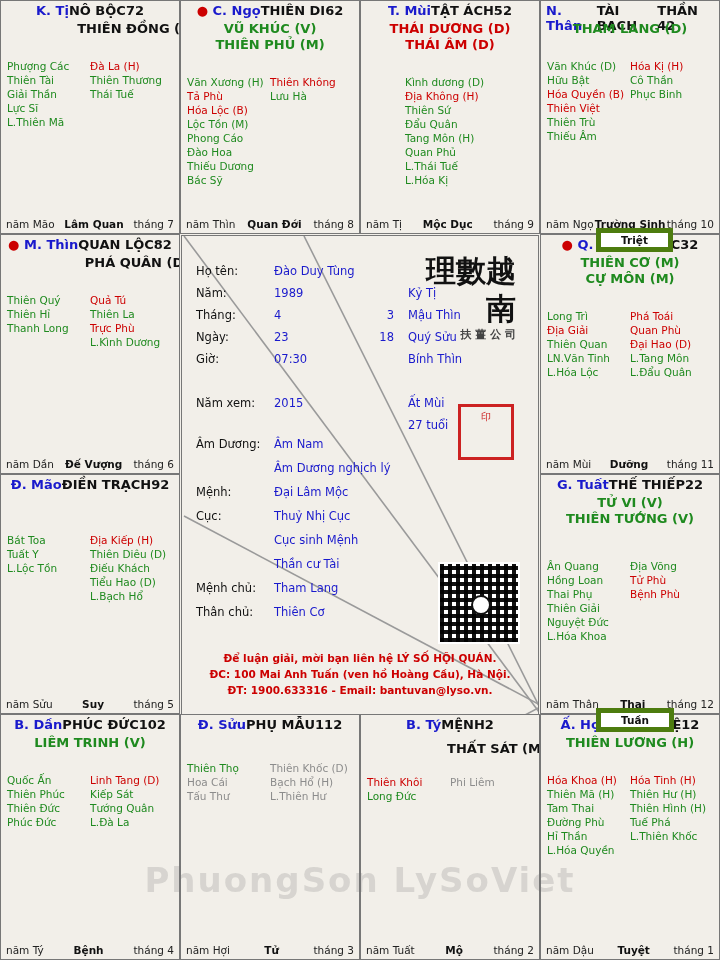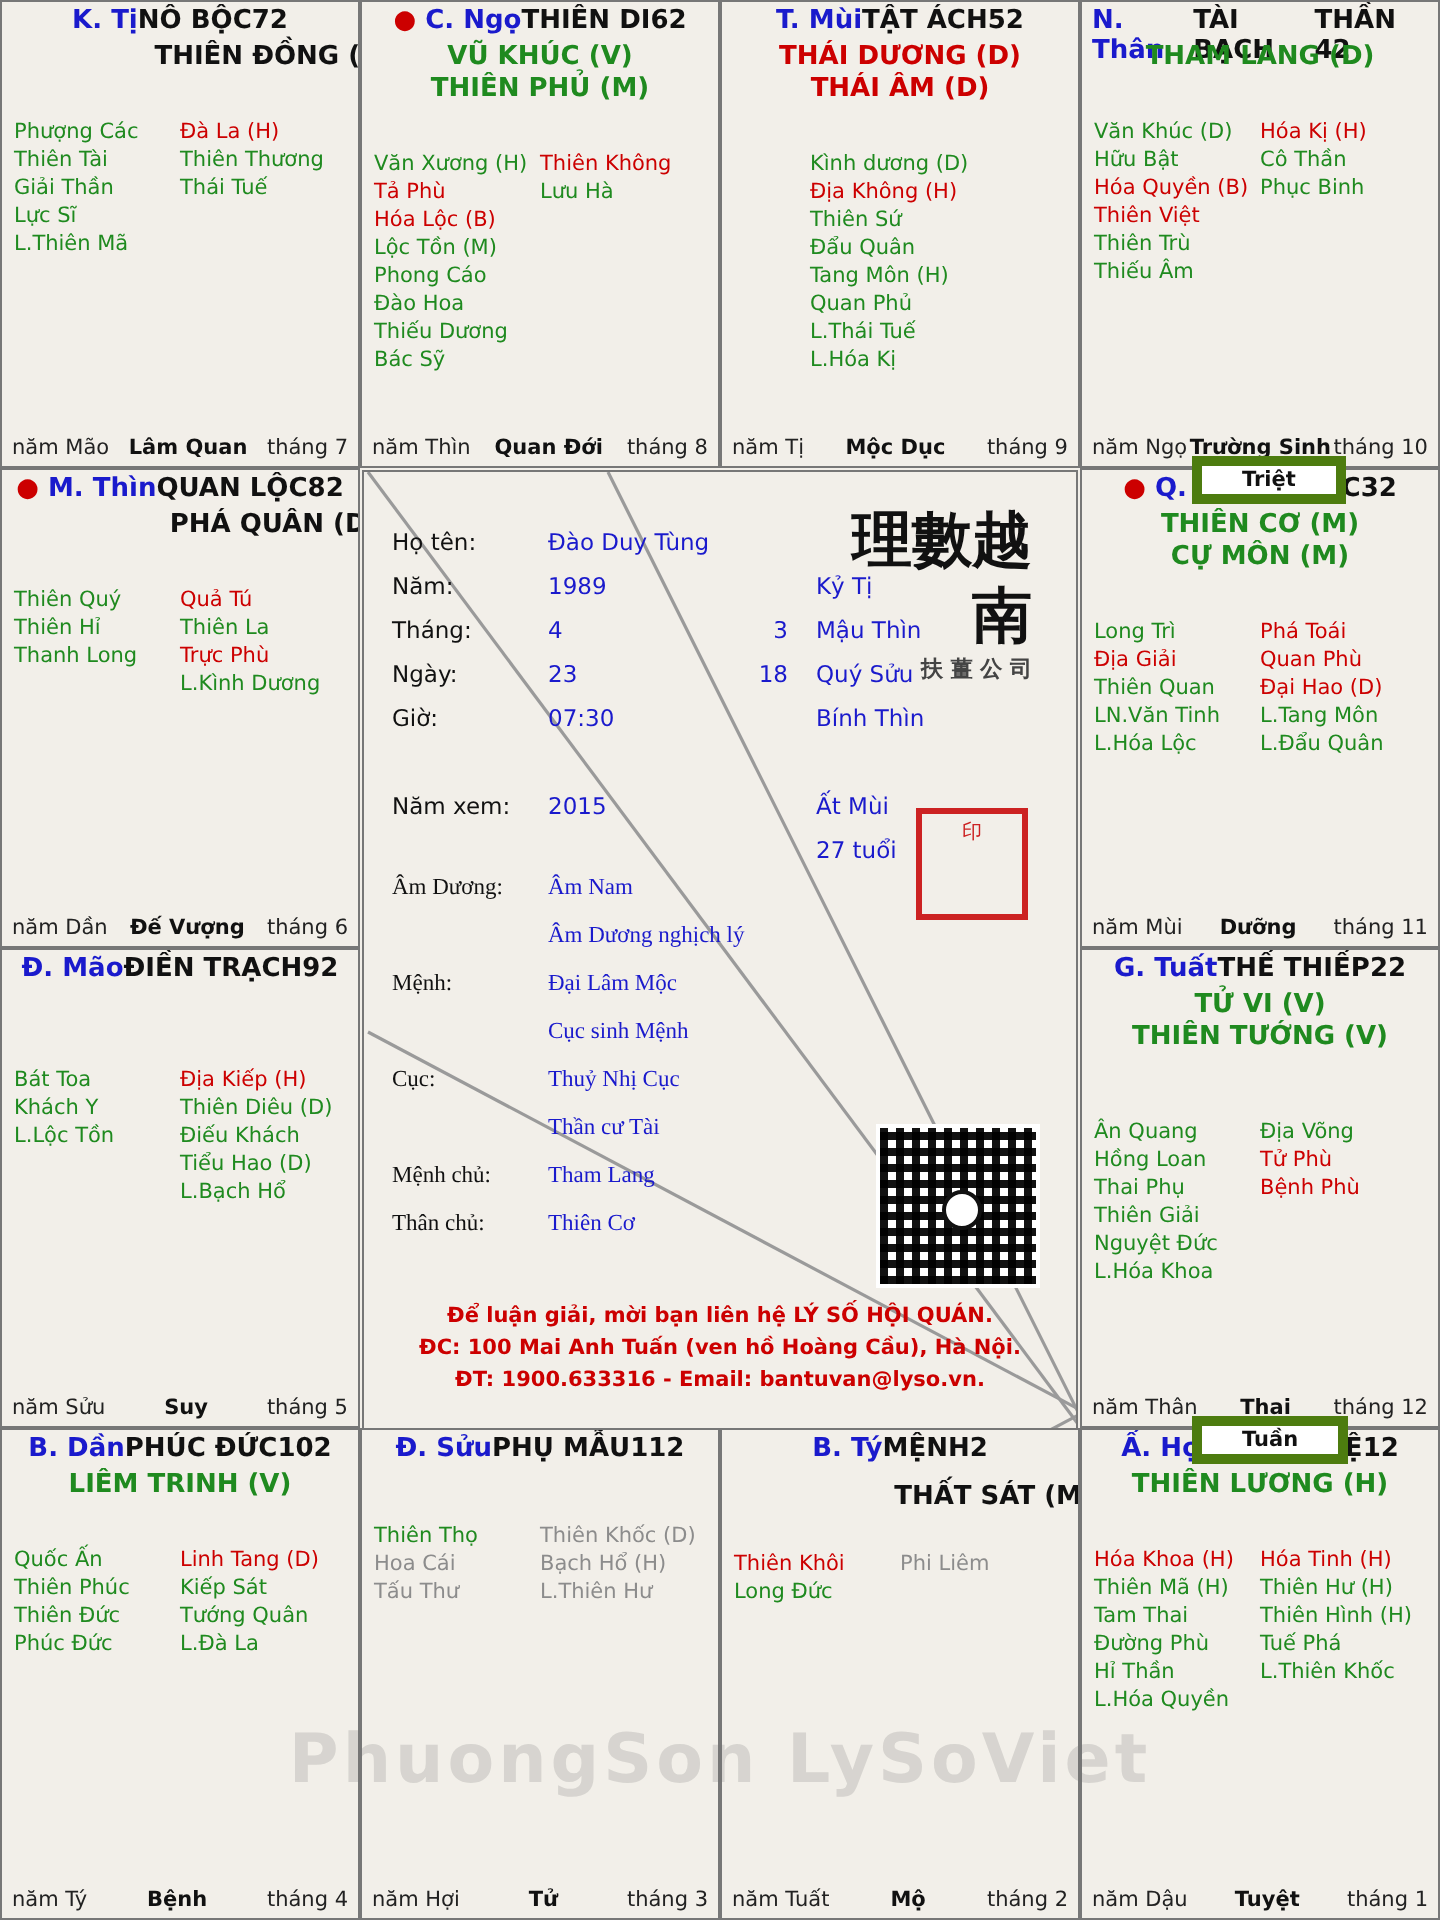--- a/index.html
+++ b/index.html
@@ -80,21 +80,21 @@
   }
   .info .row{display:flex;}
   .info .lab{width:78px;color:#111;text-align:left;}
   .info .v1{width:78px;color:#1a1acc;}
   .info .v2{width:42px;color:#1a1acc;text-align:right;padding-right:14px;}
   .info .v3{color:#1a1acc;}
   .info2{
     position:absolute;left:14px;top:196px;
     font-size:11.5px;line-height:24px;
   }
-  .info2 .row{display:flex;font-family:Liberation Serif, serif;}
+  .info2 .row{display:flex;}
   .info2 .lab{width:78px;color:#111;}
   .info2 .val{color:#1a1acc;}
   .contact{
     position:absolute;left:0;bottom:16px;width:100%;
     text-align:center;color:#cc0000;font-size:10.5px;line-height:16px;
     font-weight:bold;
   }
   .seal-text{
     position:absolute;right:22px;top:16px;
     width:90px;text-align:right;
@@ -328,21 +328,21 @@
 
   <div class="cell">
     <div class="hdr">
       <span class="branch">Đ. Mão</span>
       <span class="palace">ĐIỀN TRẠCH</span>
       <span class="num">92</span>
     </div>
     <div class="stars">
       <div class="col">
         <div class="g-green">Bát Toa</div>
-        <div class="g-green">Khách Y</div>
+        <div class="g-green">Tuất Y</div>
         <div class="g-green">L.Lộc Tồn</div>
       </div>
       <div class="col">
         <div class="g-red">Địa Kiếp (H)</div>
         <div class="g-green">Thiên Diêu (D)</div>
         <div class="g-green">Điếu Khách</div>
         <div class="g-green">Tiểu Hao (D)</div>
         <div class="g-green">L.Bạch Hổ</div>
       </div>
     </div>
@@ -558,26 +558,26 @@
       </div>
     <div class="row">
         <span class="lab"></span>
         <span class="val">Âm Dương nghịch lý</span>
       </div>
     <div class="row">
         <span class="lab">Mệnh:</span>
         <span class="val">Đại Lâm Mộc</span>
       </div>
     <div class="row">
+        <span class="lab">Cục:</span>
+        <span class="val">Thuỷ Nhị Cục</span>
+      </div>
+    <div class="row">
         <span class="lab"></span>
         <span class="val">Cục sinh Mệnh</span>
-      </div>
-    <div class="row">
-        <span class="lab">Cục:</span>
-        <span class="val">Thuỷ Nhị Cục</span>
       </div>
     <div class="row">
         <span class="lab"></span>
         <span class="val">Thần cư Tài</span>
       </div>
     <div class="row">
         <span class="lab">Mệnh chủ:</span>
         <span class="val">Tham Lang</span>
       </div>
     <div class="row">

